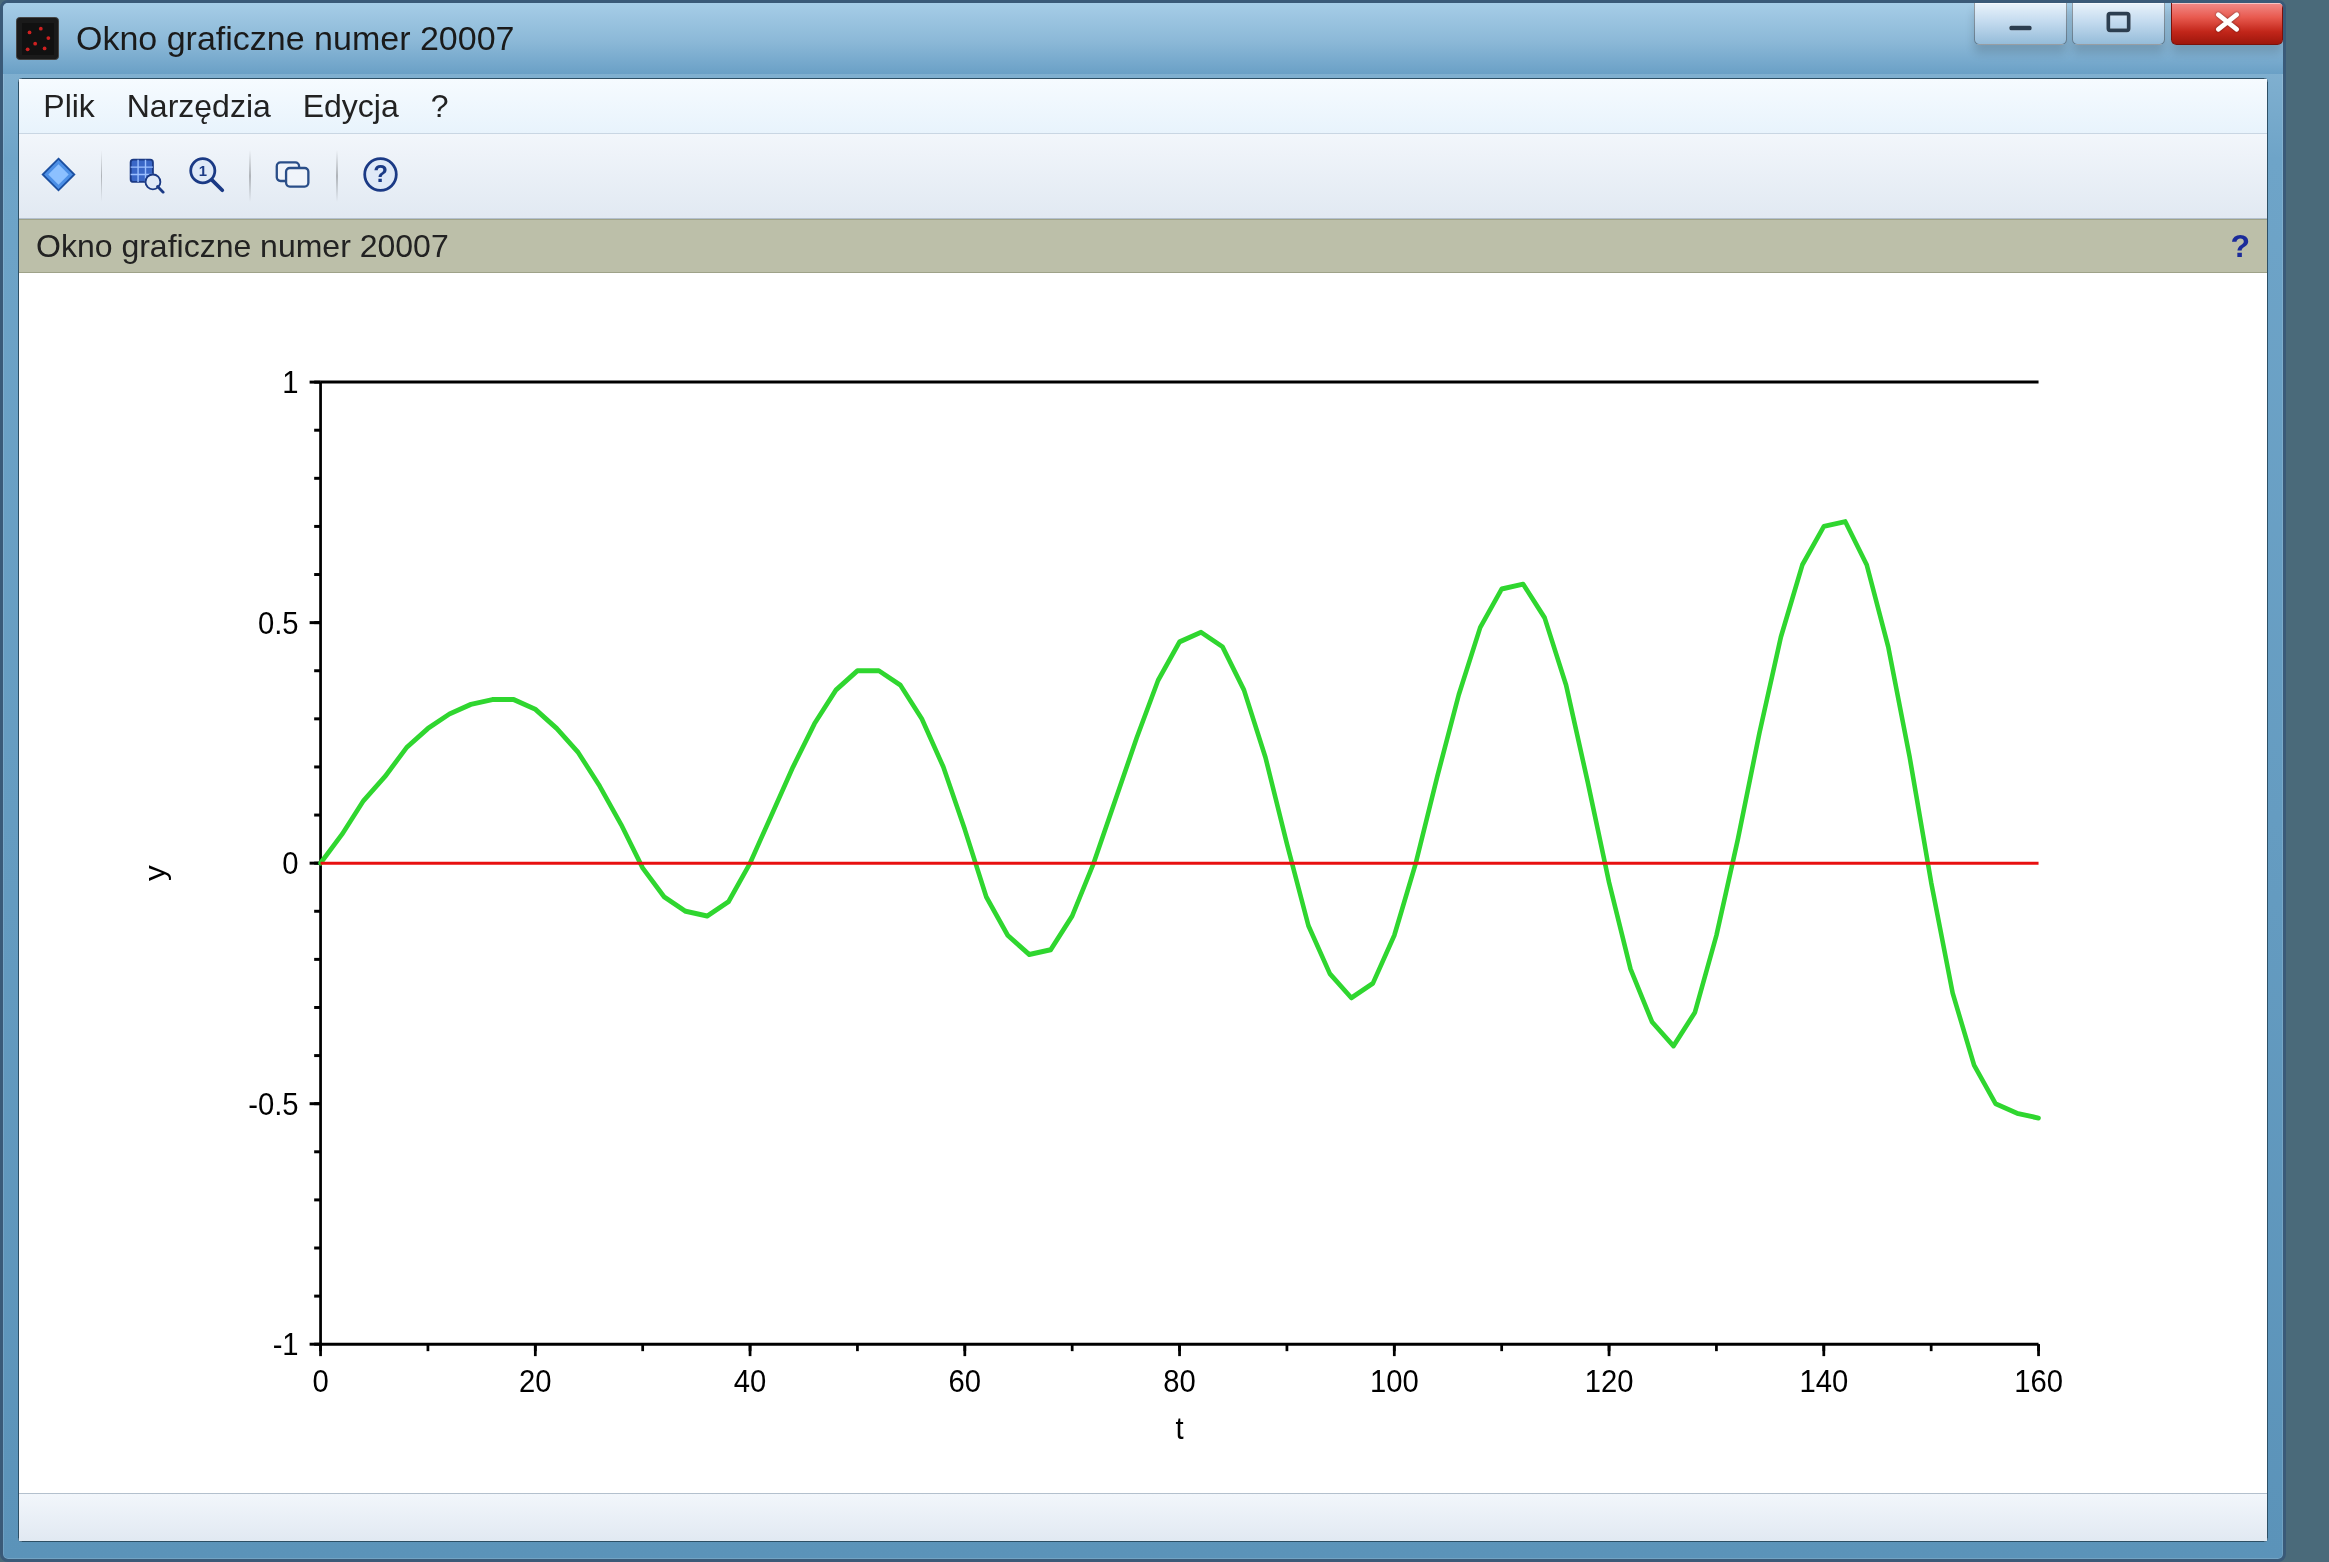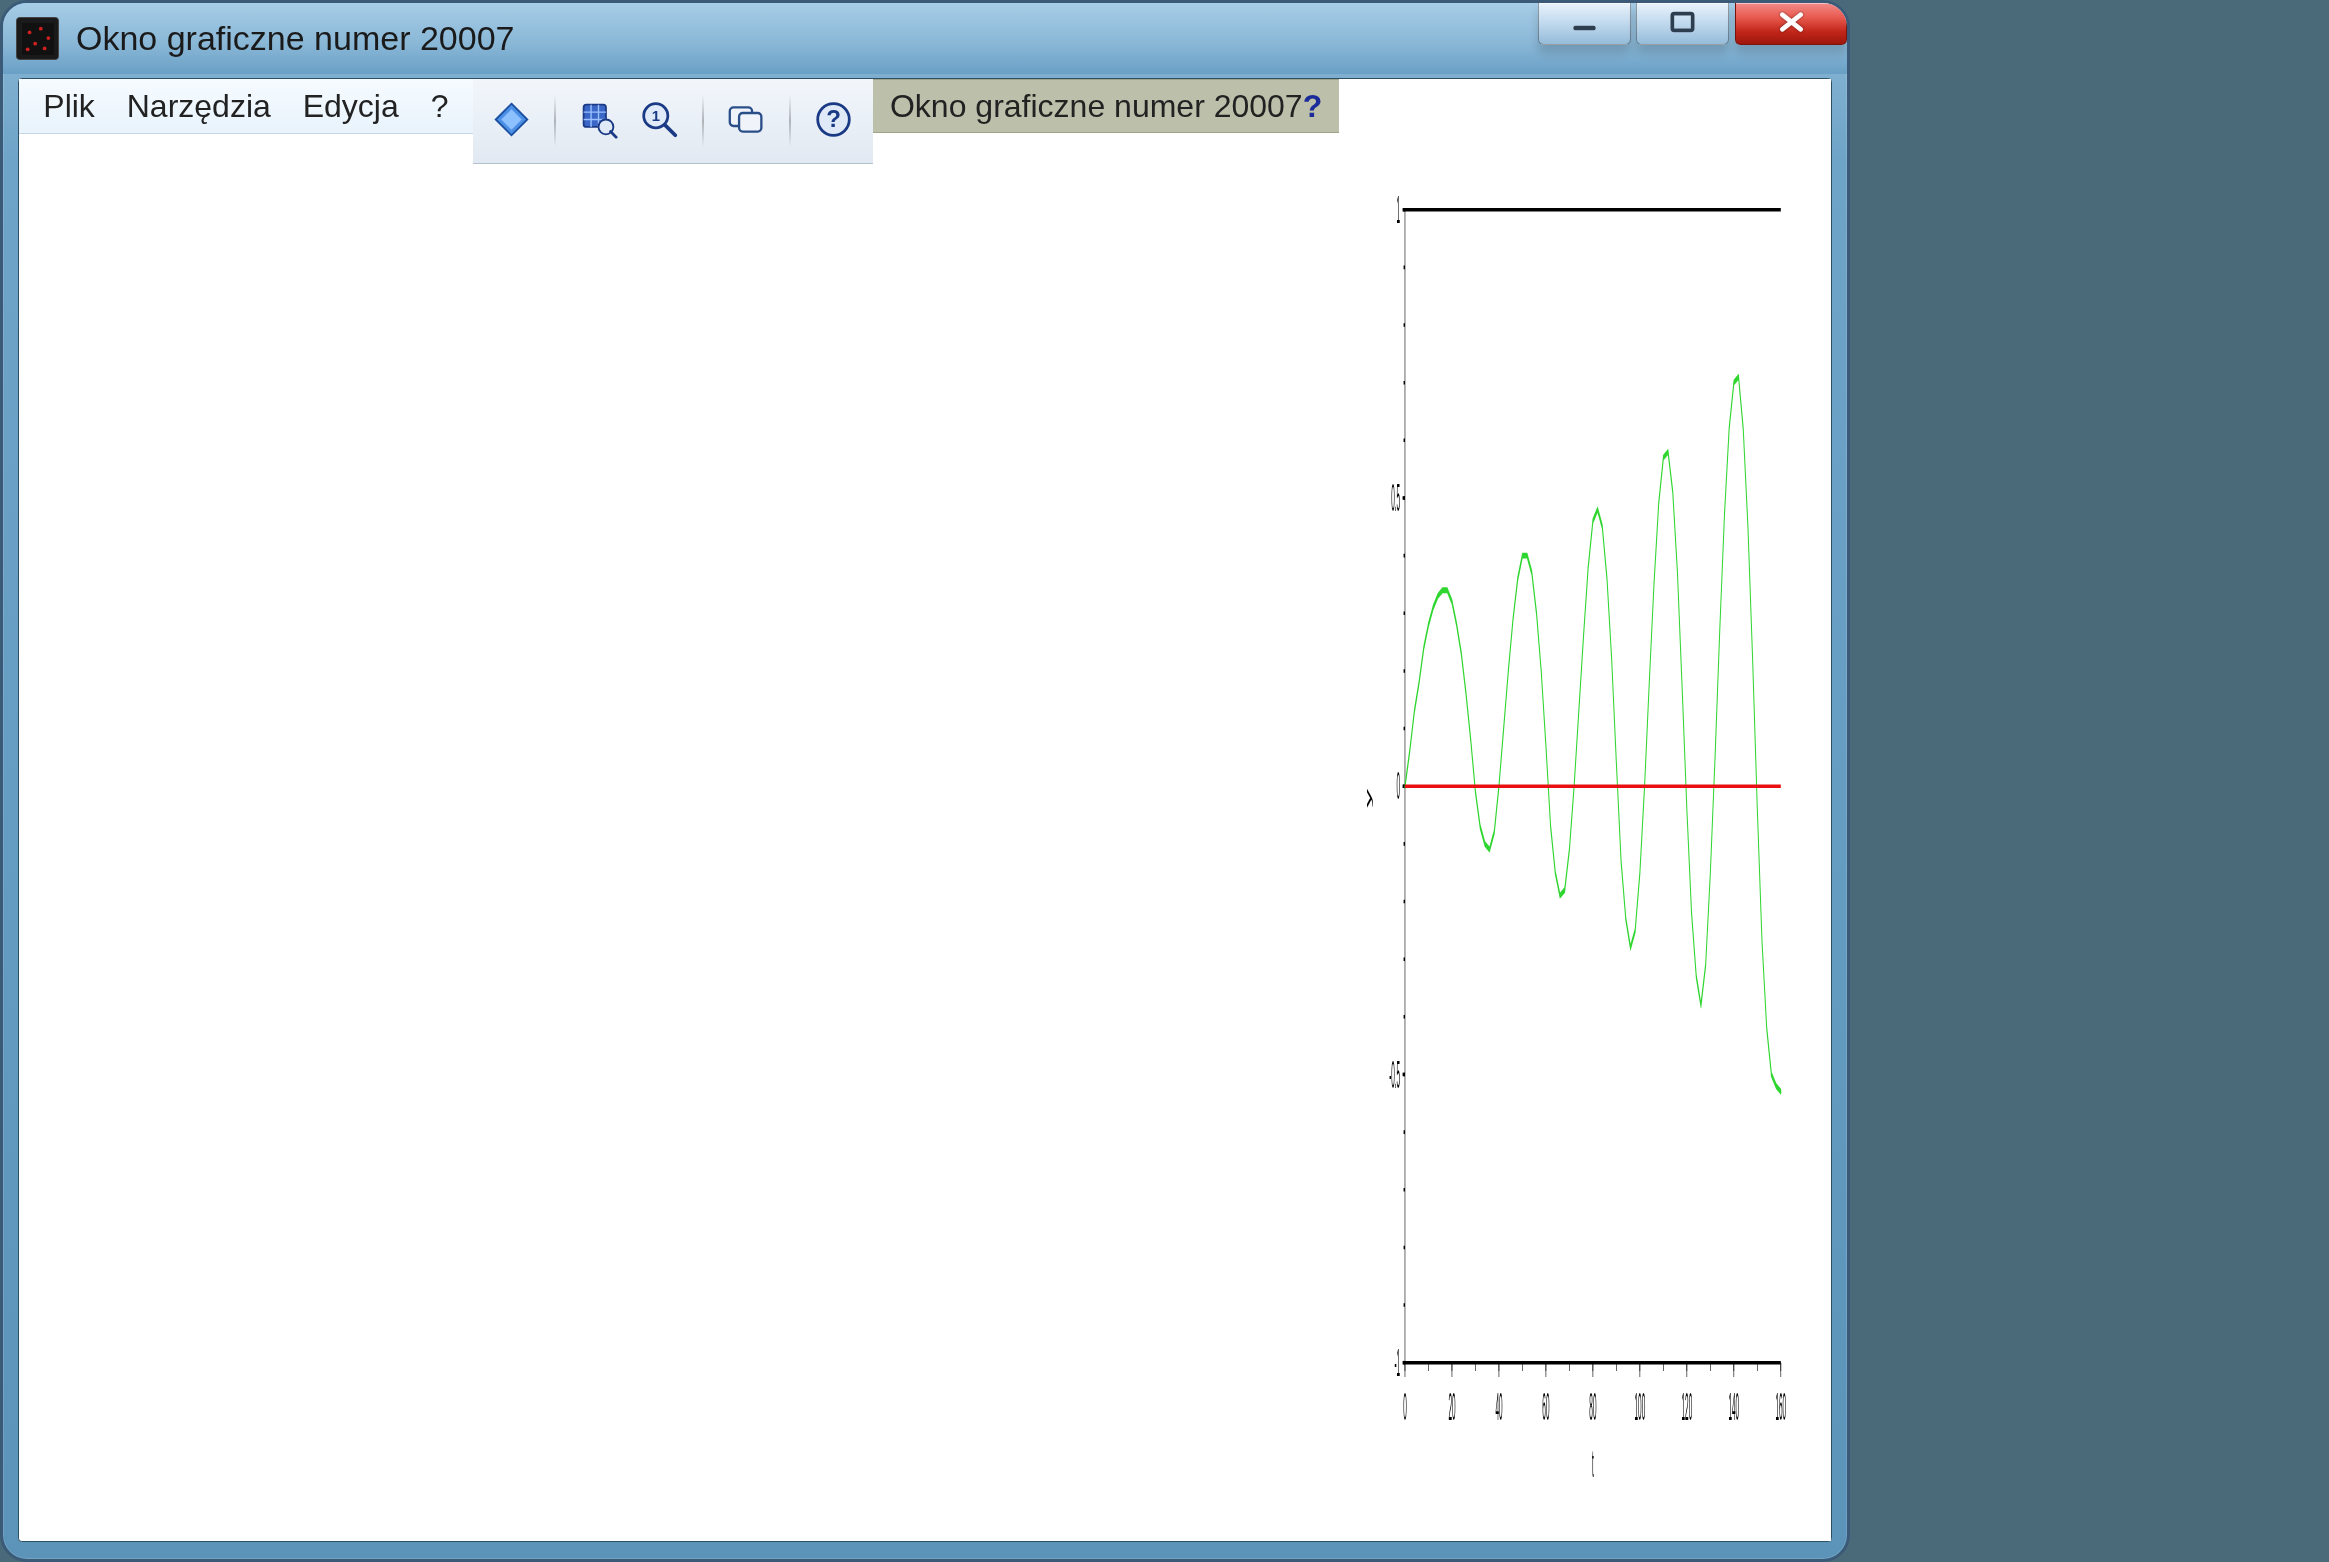--- a/index.html
+++ b/index.html
@@ -6,24 +6,24 @@
     margin: 0; padding: 0;
     width: 2330px; height: 1562px;
     background: #4a6a7a;
     font-family: "Segoe UI", Tahoma, Arial, sans-serif;
     overflow: hidden;
   }
   
   .window {
     position: absolute;
     left: 0; top: 0;
-    width: 1850px; height: 1562px;
+    width: 2286px; height: 1562px;
     box-sizing: border-box;
     border: 3.7px solid #3a5a78;
-    border-radius: 27px;
+    border-radius: 8px;
     background: linear-gradient(to bottom, #8eb9d6 0%, #6ea4c8 10%, #5b93b9 100%);
     overflow: hidden;
     box-shadow: 0 0 0 0.9px rgba(255,255,255,.15) inset;
   }
   .titlebar {
     height: 71px;
     display: flex;
     align-items: center;
     padding: 0 9.3px 0 13px;
     background: linear-gradient(to bottom, #a6cde7 0%, #8bb8d7 55%, #6aa0c6 100%);
@@ -87,20 +87,21 @@
     box-shadow: 0 0 0 0.9px rgba(255,255,255,.35) inset, 0 1.9px 5.6px rgba(0,0,0,.2) inset;
     padding: 0;
   }
   .client-area {
     position: absolute;
     left: 0; right: 0; top: 0; bottom: 0;
     background: #ffffff;
     border: 0.9px solid #2d4f65;
     border-radius: 3.7px;
     display: flex;
+    flex-direction: column;
   }
 
   
   .menubar {
     height: 54px;
     background: linear-gradient(to bottom, #f6fbff 0%, #e8f3fc 100%);
     border-bottom: 0.9px solid #c9d6e3;
     display: flex;
     align-items: center;
     padding: 0 9.3px;

